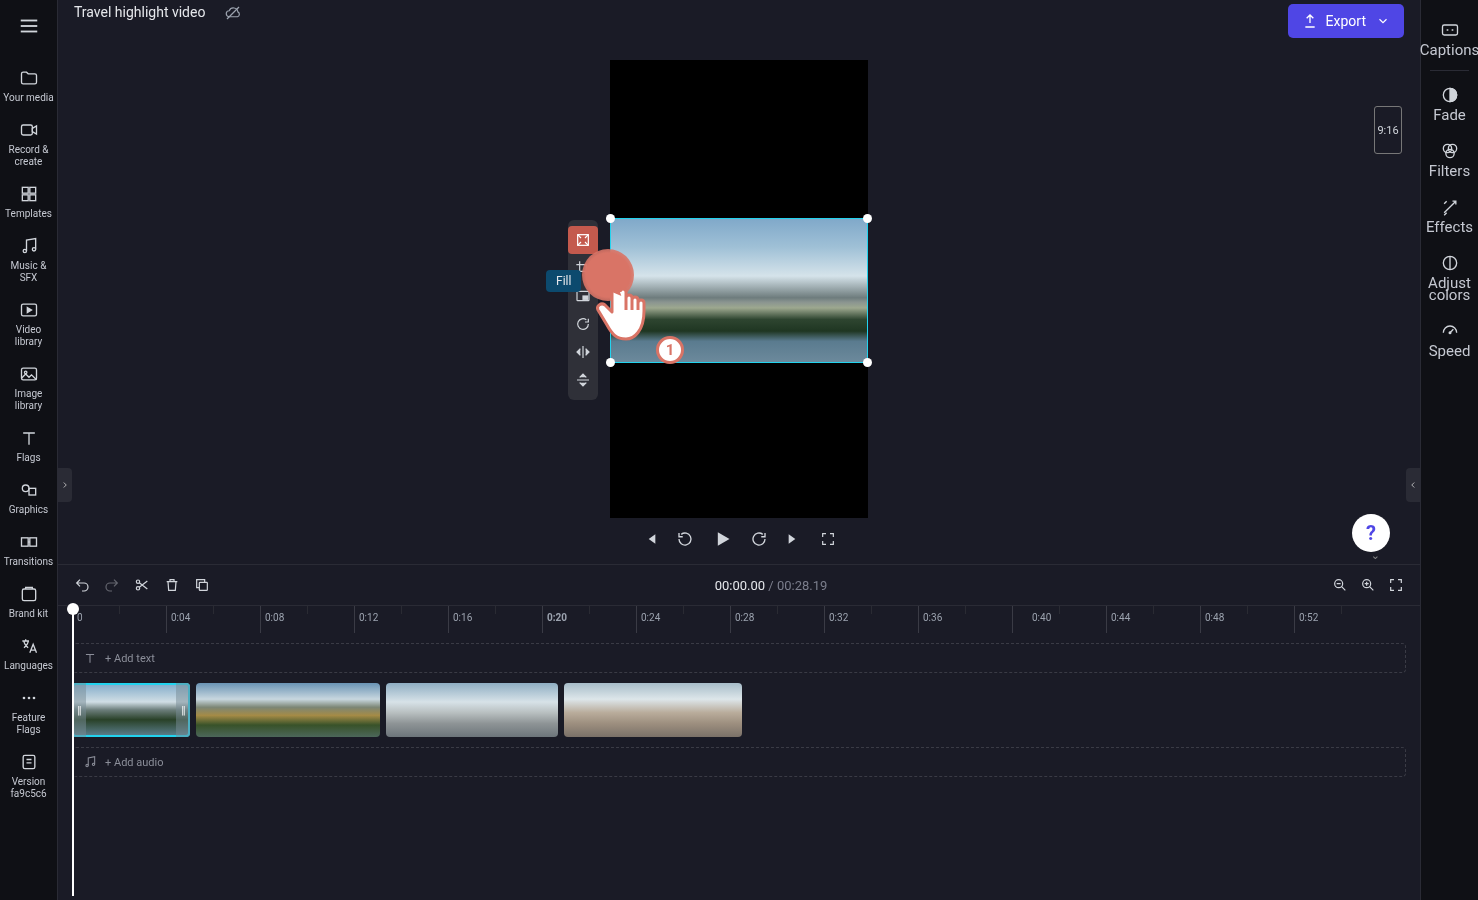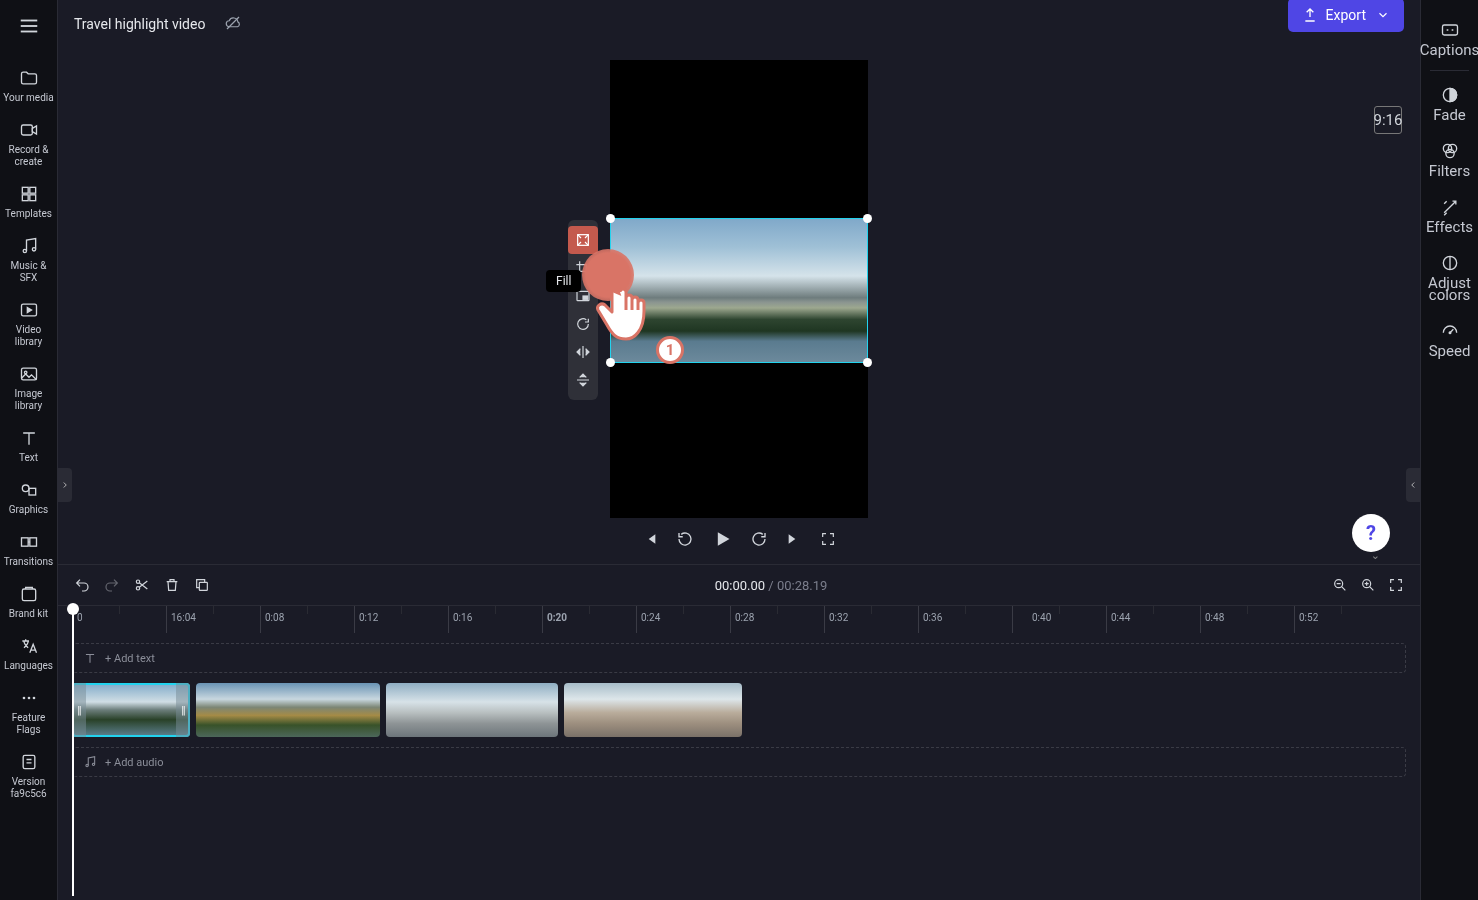--- a/index.html
+++ b/index.html
@@ -76,22 +76,22 @@
   .middle {
     flex: 1;
     display: flex;
     flex-direction: column;
     position: relative;
   }
   
   .header {
     height: 48px;
     display: flex;
-    align-items: flex-end;
-    padding: 16px 16px;
+    align-items: flex-start;
+    padding: 4px 16px;
   }
   .project-name { font-size: 14px; color: #e5e7eb; }
   .cloud-ico { margin-left: 18px; color: #9ca3af; }
   .spacer { flex: 1; }
   .export-btn {
     background: #4f46e5;
     color: #fff;
     border-radius: 5px;
     height: 34px;
     padding: 0 14px;
@@ -143,21 +143,21 @@
   .sh-bl { left: -4px; bottom: -4px; }
   .sh-br { right: -4px; bottom: -4px; }
 
   
   .callout-fill {
     position: absolute;
     left: 488px;
     top: 222px;
     z-index: 50;
     padding: 4px 10px;
-    background: #000000;
+    background: #0c4a6e;
     border-radius: 4px;
     font-size: 12px;
     color: #e5e7eb;
   }
   .callout-circle {
     position: absolute;
     left: 524px;
     top: 201px;
     width: 52px;
     height: 52px;
@@ -216,27 +216,27 @@
     background: #c45a4d;
     border-radius: 4px;
   }
 
   
   .aspect-box {
     position: absolute;
     right: 18px;
     top: 58px;
     width: 28px;
-    height: 28px;
+    height: 48px;
     border: 1px solid #777;
     border-radius: 3px;
     display:flex;
     align-items:center;
     justify-content:center;
-    font-size: 15px;
+    font-size: 11px;
     color: #d1d5db;
     cursor: pointer;
   }
 
   
   .player-controls {
     position: absolute;
     bottom: 0;
     left: 0;
     right: 0;
@@ -475,21 +475,21 @@
           <rect x="3" y="5" width="18" height="14" rx="2"></rect>
           <circle cx="8" cy="10" r="1.5"></circle>
           <path d="M3 17l5-5 4 4 3-3 6 6"></path>
         </svg>
       <span>Image library</span>
     </div>
     <div class="sb-item">
       <svg width="22" height="20" viewBox="0 0 24 24" fill="none" stroke="#d1d5db" stroke-width="1.6">
           <path d="M5 6h14M12 6v14"></path>
         </svg>
-      <span>Text</span>
+      <span>Flags</span>
     </div>
     <div class="sb-item">
       <svg width="22" height="20" viewBox="0 0 24 24" fill="none" stroke="#d1d5db" stroke-width="1.6">
           <circle cx="8" cy="10" r="4"></circle>
           <rect x="12" y="10" width="8" height="8"></rect>
         </svg>
       <span>Graphics</span>
     </div>
     <div class="sb-item">
       <svg width="22" height="20" viewBox="0 0 24 24" fill="none" stroke="#d1d5db" stroke-width="1.6">
@@ -717,21 +717,21 @@
                 <path d="M9 4H4v5M15 4h5v5M9 20H4v-5M15 20h5v-5"></path>
               </svg>
             </div>
         </div>
       </div>
 
       <div class="ruler">
         <div class="ruler-inner" id="ruler-inner">
             <div class="tick" style="left: 0px;">0</div>
             <div class="tick minor" style="left: 47px;"></div>
-            <div class="tick" style="left: 94px;">16:04</div>
+            <div class="tick" style="left: 94px;">0:04</div>
             <div class="tick minor" style="left: 141px;"></div>
             <div class="tick" style="left: 188px;">0:08</div>
             <div class="tick minor" style="left: 235px;"></div>
             <div class="tick" style="left: 282px;">0:12</div>
             <div class="tick minor" style="left: 329px;"></div>
             <div class="tick" style="left: 376px;">0:16</div>
             <div class="tick minor" style="left: 423px;"></div>
             <div class="tick" style="left: 470px; font-weight: bold;">0:20</div>
             <div class="tick minor" style="left: 517px;"></div>
             <div class="tick" style="left: 564px;">0:24</div>

